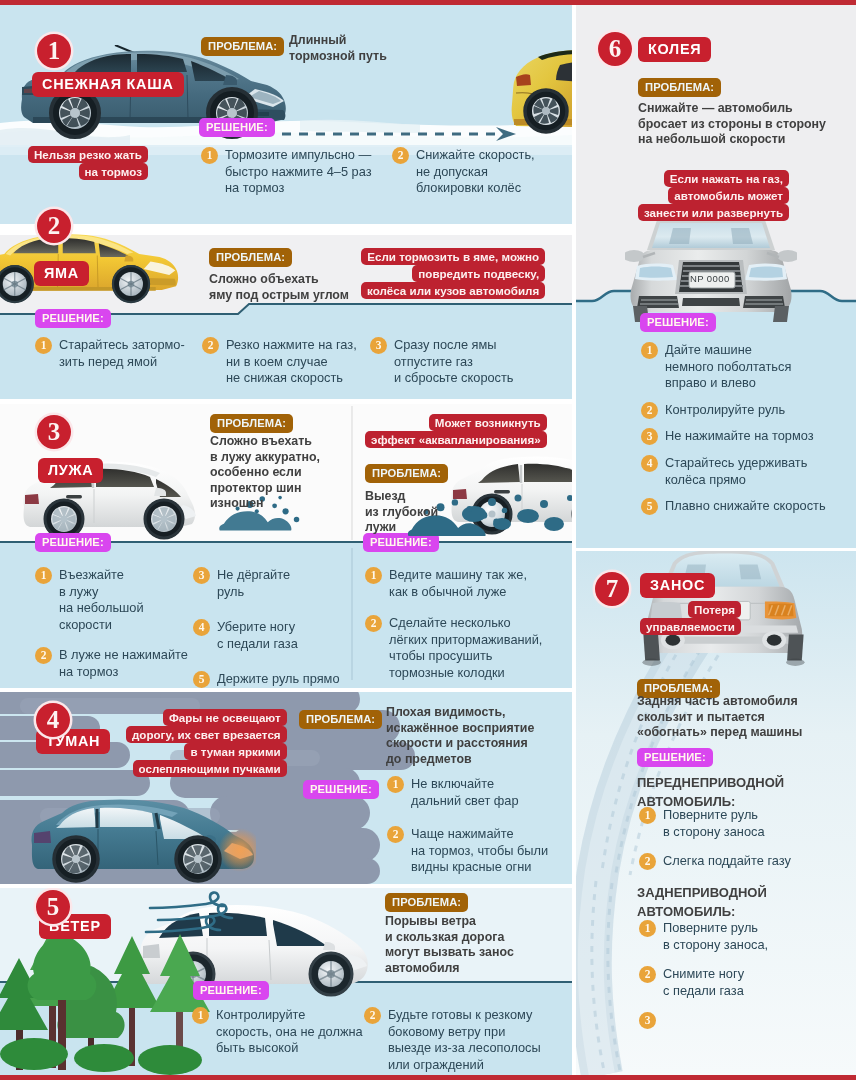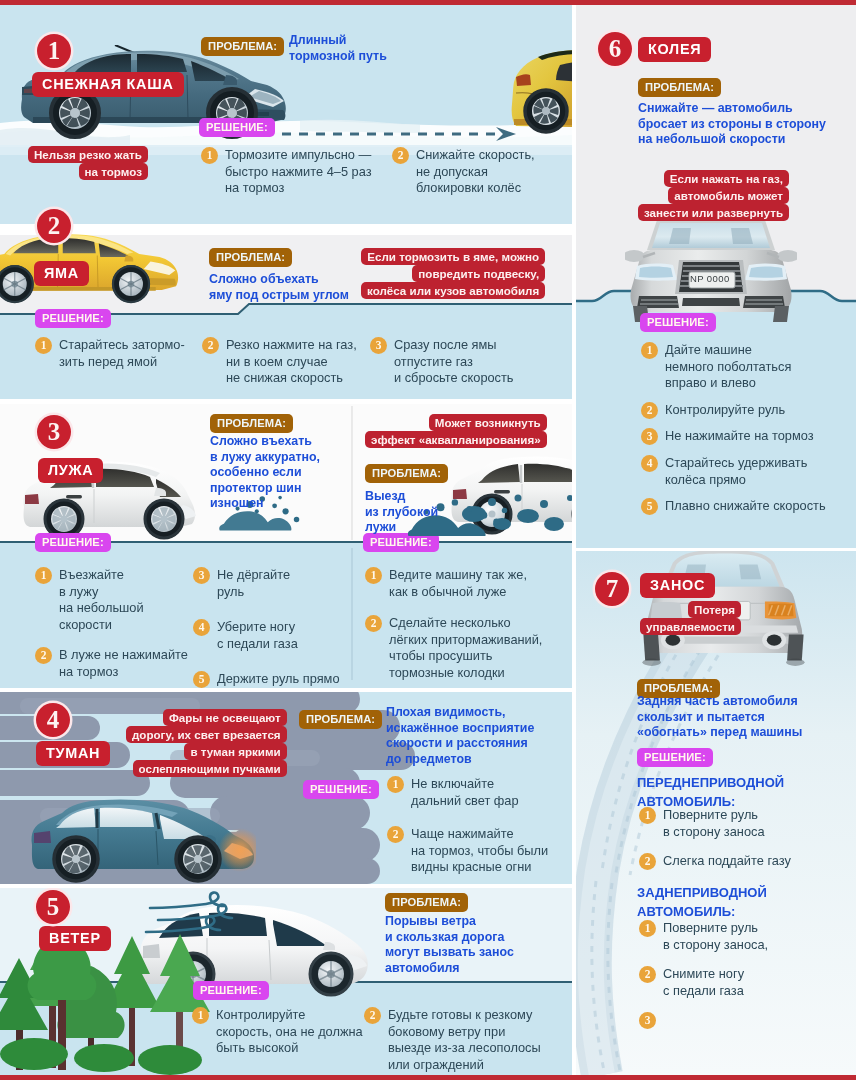--- a/index.html
+++ b/index.html
@@ -18,21 +18,21 @@
 
   .titlepill{position:absolute;background:#c8202e;color:#fff;
     font-weight:700;font-size:14.4px;letter-spacing:.75px;
     padding:4px 10px 5px;border-radius:6px;z-index:30;white-space:nowrap;}
 
   .problab{display:inline-block;background:#a16207;color:#eef6f8;font-weight:700;
     font-size:11.2px;letter-spacing:.1px;padding:3px 7px 4px;border-radius:5px;}
   .sollab{display:inline-block;background:#d946ef;color:#fff8ec;font-weight:700;
     font-size:11.2px;letter-spacing:.1px;padding:3px 7px 4px;border-radius:5px;}
 
-  .ptext{white-space:nowrap;color:#1d4ed8;font-weight:700;font-size:12.4px;line-height:15.6px;letter-spacing:0;}
+  .ptext{white-space:nowrap;color:#404040;font-weight:700;font-size:12.4px;line-height:15.6px;letter-spacing:0;}
 
   .redcall{font-size:0;}
   .redcall b{display:block;text-align:right;}
   .redcall span{white-space:nowrap;display:inline-block;background:#bd2230;color:#fdf0f0;font-weight:700;
     font-size:11.6px;line-height:13px;padding:2px 6px 2px;border-radius:5px;}
 
   .item{position:relative;padding-left:24px;margin-bottom:9px;}
   .item .dot{position:absolute;left:0;top:0px;width:17px;height:17px;border-radius:50%;
     background:#e9a43a;color:#fff8ec;font-family:"Liberation Serif",serif;
     font-size:11.5px;line-height:17px;text-align:center;font-weight:700;}
@@ -666,21 +666,21 @@
           <path d="M172,62 L165,75 A14,14 0 0,0 176,75 Z"></path>
           <path d="M172,62 L160,69 A14,14 0 0,0 164,75 Z"></path>
           <path d="M172,62 L159,58 A14,14 0 0,0 159,67 Z"></path>
           <path d="M172,62 L165,49 A14,14 0 0,0 160,56 Z"></path>
         </g>
         <circle cx="172" cy="62" r="4" fill="#b9c5cc"></circle>
         </g>
     </svg>
 
     <div class="numbadge" style="left:36px;top:11px;">4</div>
-    <div class="titlepill" style="left:36px;top:49px;">ТУМАН</div>
+    <div class="titlepill" style="left:36px;top:37px;">ТУМАН</div>
 
     <div class="redcall" style="position:absolute;left:126px;top:17px;z-index:10;">
       <b><span>Фары не освещают</span></b>
       <b><span>дорогу, их свет врезается</span></b>
       <b><span>в туман яркими</span></b>
       <b><span>ослепляющими пучками</span></b>
     </div>
 
     <div style="position:absolute;left:299px;top:17px;z-index:10;">
       <span class="problab">ПРОБЛЕМА:</span>
@@ -793,21 +793,21 @@
         <path d="M180,46 L200,88 L190,88 L210,124 L150,124 L170,88 L160,88 Z" fill="#4aa850"></path>
         <rect x="58" y="92" width="8" height="90" fill="#5a3030"></rect>
         <path d="M62,46 C82,52 94,70 90,86 C100,92 98,108 86,112 L38,112 C26,108 24,92 34,86 C30,70 42,52 62,46 Z" fill="#3c9a46"></path>
         <ellipse cx="34" cy="166" rx="34" ry="16" fill="#2e8b3a"></ellipse>
         <ellipse cx="104" cy="170" rx="30" ry="14" fill="#2e8b3a"></ellipse>
         <ellipse cx="170" cy="172" rx="32" ry="15" fill="#2e8b3a"></ellipse>
       </g>
     </svg>
 
     <div class="numbadge" style="left:36px;top:2px;">5</div>
-    <div class="titlepill" style="left:39px;top:38px;">ВЕТЕР</div>
+    <div class="titlepill" style="left:39px;top:26px;">ВЕТЕР</div>
 
     <div style="position:absolute;left:385px;top:4px;z-index:10;">
       <span class="problab">ПРОБЛЕМА:</span>
     </div>
     <div class="ptext" style="position:absolute;left:385px;top:26px;z-index:10;">
       <div>Порывы ветра</div>
       <div>и скользкая дорога</div>
       <div>могут вызвать занос</div>
       <div>автомобиля</div>
     </div>

